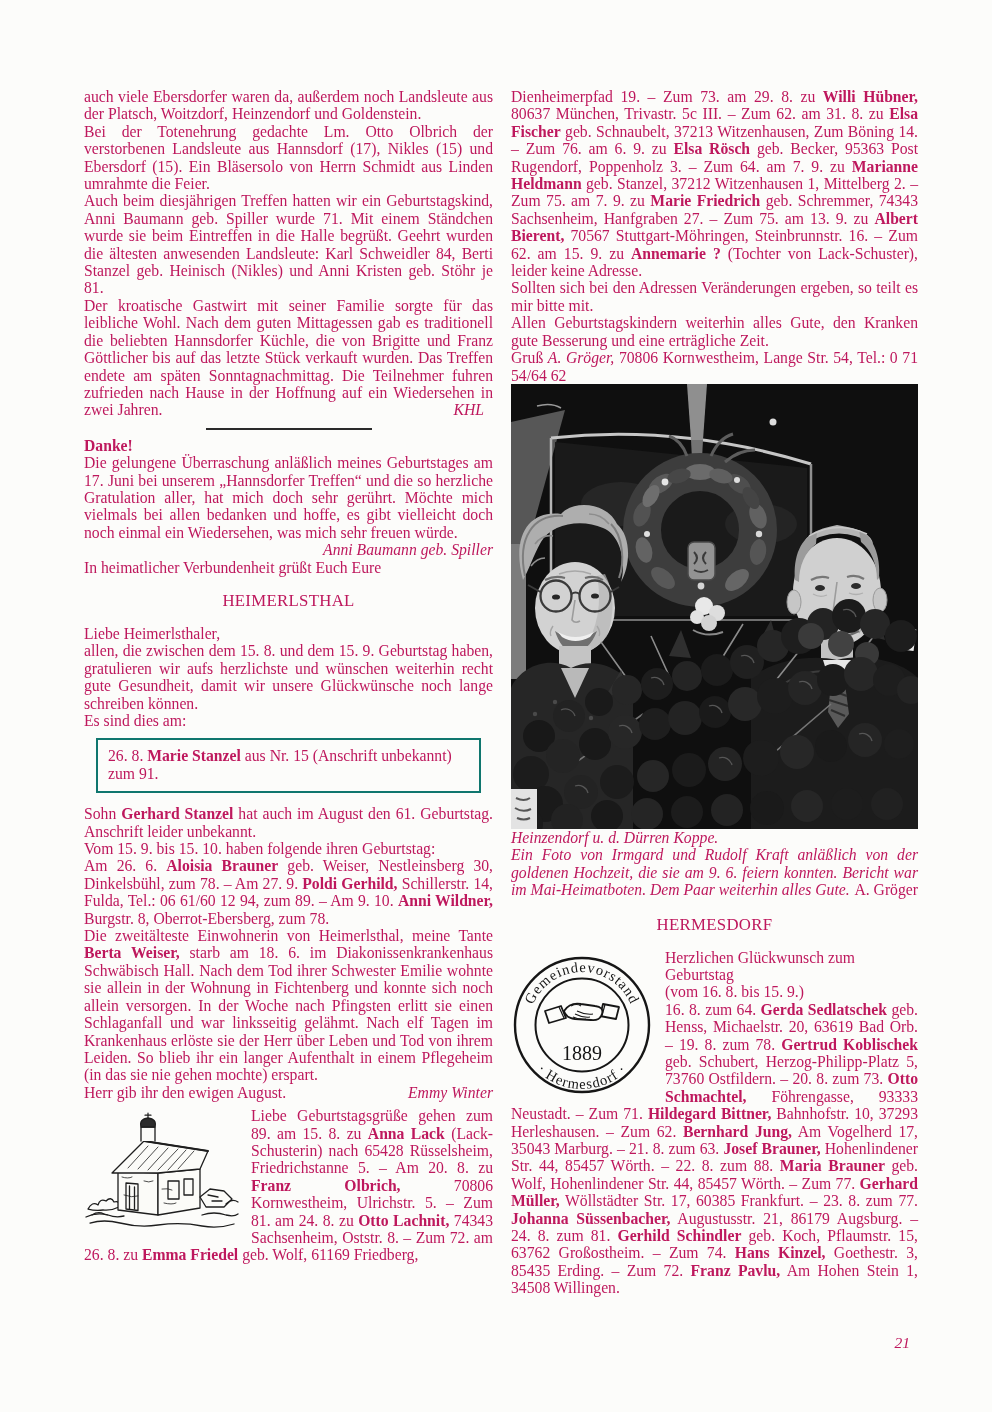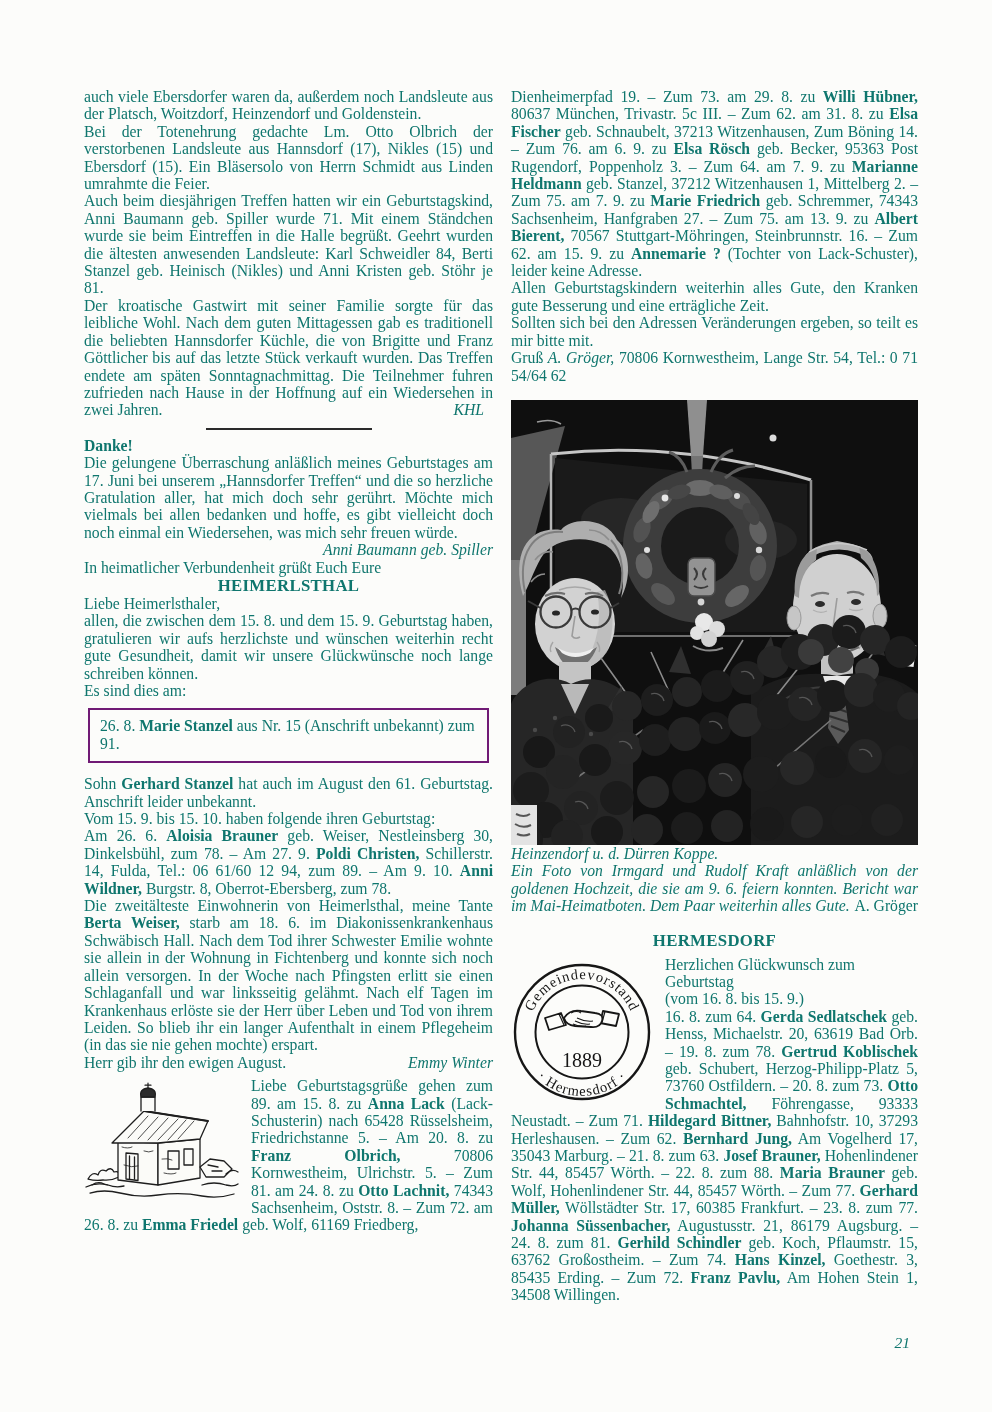--- a/index.html
+++ b/index.html
@@ -1,37 +1,37 @@
 <!DOCTYPE html>
 <html><head>
 <meta charset="utf-8">
 <style>
   html,body{margin:0;padding:0;background:#ffffff;}
   .page{position:relative;width:992px;height:1412px;background:#fcfcfa;
-        font-family:"Liberation Serif",serif;color:#0f766e;overflow:hidden;}
+        font-family:"Liberation Serif",serif;color:#be185d;overflow:hidden;}
   .col{position:absolute;top:88px;}
   #col-left{left:84px;width:409px;}
   #col-right{left:511px;width:407px;}
   p.body{margin:0;font-size:15.7px;line-height:17.4px;text-align:justify;hyphens:none;}
   p.noj{text-align:left;}
   .b{font-weight:700;}
   .i{font-style:italic;}
   .rel{position:relative;}
   .sig-abs{position:absolute;right:9px;bottom:0;font-style:italic;}
   .credit-abs{position:absolute;right:0;bottom:0;font-style:normal;}
   .rule{width:166px;border-top:2px solid #2a2a2a;margin:9px auto 7px;}
-  h2.sect{margin:0;font-size:16.8px;line-height:19px;font-weight:700;text-align:center;letter-spacing:.3px;}
+  h2.sect{margin:15px;font-size:16.8px;line-height:19px;font-weight:400;text-align:center;letter-spacing:.3px;}
   .bold-lead{font-weight:700;}
-  .box{border:2px solid #701a75;padding:7px 10px 9px;margin:9px 4px 12px;}
+  .box{border:2px solid #0f766e;padding:7px 10px 9px;margin:9px 12px 12px;}
   .duo{display:flex;justify-content:space-between;}
   .flow::after{content:"";display:block;clear:both;}
   .float-church{float:left;width:158px;height:118px;margin:4px 9px 0 0;}
   .float-seal{float:left;width:142px;height:142px;margin:5px 12px 3px 0;}
   .caption{font-style:italic;font-size:15.7px;line-height:17.6px;margin-top:6px;}
-  .photo-wrap{margin-top:16px;}
+  .photo-wrap{margin-top:0;}
   .photo-wrap svg{display:block;}
   .pagenum{position:absolute;right:82px;top:1334px;font-size:15.5px;font-style:italic;}
   .mt6{margin-top:6px;} .mt14{margin-top:14px;} .mt22{margin-top:22px;} .mt8{margin-top:8px;}
   svg text{font-family:"Liberation Serif",serif;}
 </style>
 </head>
 <body>
 
 <div class="page">
 
@@ -55,21 +55,21 @@
     <p class="body noj mt6">Liebe Heimerlsthaler,</p>
     <p class="body">allen, die zwischen dem 15. 8. und dem 15. 9. Geburtstag haben, gratulieren wir aufs herzlichste und wünschen weiterhin recht gute Gesundheit, damit wir unsere Glückwünsche noch lange schreiben können.</p>
     <p class="body noj">Es sind dies am:</p>
 
     <div class="box">
       <p class="body noj"><span>26. 8. </span><span class="b">Marie Stanzel</span><span> aus Nr. 15 (Anschrift unbekannt) zum 91.</span></p>
     </div>
 
     <p class="body"><span>Sohn </span><span class="b">Gerhard Stanzel</span><span> hat auch im August den 61. Geburtstag. Anschrift leider unbekannt.</span></p>
     <p class="body noj">Vom 15. 9. bis 15. 10. haben folgende ihren Geburtstag:</p>
-    <p class="body"><span>Am 26. 6. </span><span class="b">Aloisia Brauner</span><span> geb. Weiser, Nestleinsberg 30, Dinkelsbühl, zum 78. – Am 27. 9. </span><span class="b">Poldi Christen,</span><span> Schillerstr. 14, Fulda, Tel.: 06 61/60 12 94, zum 89. – Am 9. 10. </span><span class="b">Anni Wildner,</span><span> Burgstr. 8, Oberrot-Ebersberg, zum 78.</span></p>
+    <p class="body"><span>Am 26. 6. </span><span class="b">Aloisia Brauner</span><span> geb. Weiser, Nestleinsberg 30, Dinkelsbühl, zum 78. – Am 27. 9. </span><span class="b">Poldi Gerhild,</span><span> Schillerstr. 14, Fulda, Tel.: 06 61/60 12 94, zum 89. – Am 9. 10. </span><span class="b">Anni Wildner,</span><span> Burgstr. 8, Oberrot-Ebersberg, zum 78.</span></p>
 
     <p class="body"><span>Die zweitälteste Einwohnerin von Heimerlsthal, meine Tante </span><span class="b">Berta Weiser,</span><span> starb am 18. 6. im Diakonissenkrankenhaus Schwäbisch Hall. Nach dem Tod ihrer Schwester Emilie wohnte sie allein in der Wohnung in Fichtenberg und konnte sich noch allein versorgen. In der Woche nach Pfingsten erlitt sie einen Schlaganfall und war linksseitig gelähmt. Nach elf Tagen im Krankenhaus erlöste sie der Herr über Leben und Tod von ihrem Leiden. So blieb ihr ein langer Aufenthalt in einem Pflegeheim (in das sie nie gehen mochte) erspart.</span></p>
     <p class="body noj duo">
       <span>Herr gib ihr den ewigen August.</span>
       <span class="i">Emmy Winter</span>
     </p>
 
     <div class="flow mt6">
       <svg class="float-church" viewBox="0 0 158 118" aria-hidden="true">
         <g stroke="#1e1e1e" fill="none" stroke-width="1.3" stroke-linecap="round" stroke-linejoin="round">
@@ -97,22 +97,22 @@
           <path d="M142,93 q6,-6 12,-2"></path>
           <path d="M38,66 q6,2 10,0 M60,70 q5,2 9,0 M40,84 q8,3 14,1 M78,78 q6,-1 10,1 M80,92 q8,2 12,0" stroke-width="0.8"></path>
         </g>
       </svg>
       <p class="body"><span>Liebe Geburtstagsgrüße gehen zum 89. am 15. 8. zu </span><span class="b">Anna Lack</span><span> (Lack-Schusterin) nach 65428 Rüsselsheim, Friedrichstanne 5. – Am 20. 8. zu </span><span class="b">Franz Olbrich,</span><span> 70806 Kornwestheim, Ulrichstr. 5. – Zum 81. am 24. 8. zu </span><span class="b">Otto Lachnit,</span><span> 74343 Sachsenheim, Oststr. 8. – Zum 72. am 26. 8. zu </span><span class="b">Emma Friedel</span><span> geb. Wolf, 61169 Friedberg,</span></p>
     </div>
   </div>
 
   <div class="col" id="col-right">
     <p class="body"><span>Dienheimerpfad 19. – Zum 73. am 29. 8. zu </span><span class="b">Willi Hübner,</span><span> 80637 München, Trivastr. 5c III. – Zum 62. am 31. 8. zu </span><span class="b">Elsa Fischer</span><span> geb. Schnaubelt, 37213 Witzenhausen, Zum Böning 14. – Zum 76. am 6. 9. zu </span><span class="b">Elsa Rösch</span><span> geb. Becker, 95363 Post Rugendorf, Poppenholz 3. – Zum 64. am 7. 9. zu </span><span class="b">Marianne Heldmann</span><span> geb. Stanzel, 37212 Witzenhausen 1, Mittelberg 2. – Zum 75. am 7. 9. zu </span><span class="b">Marie Friedrich</span><span> geb. Schremmer, 74343 Sachsenheim, Hanfgraben 27. – Zum 75. am 13. 9. zu </span><span class="b">Albert Bierent,</span><span> 70567 Stuttgart-Möhringen, Steinbrunnstr. 16. – Zum 62. am 15. 9. zu </span><span class="b">Annemarie ?</span><span> (Tochter von Lack-Schuster), leider keine Adresse.</span></p>
+    <p class="body">Sollten sich bei den Adressen Veränderungen ergeben, so teilt es mir bitte mit.</p>
     <p class="body">Allen Geburtstagskindern weiterhin alles Gute, den Kranken gute Besserung und eine erträgliche Zeit.</p>
-    <p class="body">Sollten sich bei den Adressen Veränderungen ergeben, so teilt es mir bitte mit.</p>
     <p class="body"><span>Gruß </span><span class="i">A. Gröger,</span><span> 70806 Kornwestheim, Lange Str. 54, Tel.: 0 71 54/64 62</span></p>
 
     <div class="photo-wrap">
       <svg width="407" height="445" viewBox="0 0 407 445" aria-hidden="true">
         <rect x="0" y="0" width="407" height="445" fill="#0f0f0f"></rect>
         <polygon points="0,38 54,26 20,150 0,168" fill="#575757"></polygon>
         <rect x="0" y="160" width="15" height="135" fill="#7c7c7c"></rect>
         <path d="M26,22 q14,-4 24,2" stroke="#9a9a9a" stroke-width="1.5" fill="none"></path>
         <circle cx="262" cy="38" r="3.5" fill="#dcdcdc"></circle>
 

